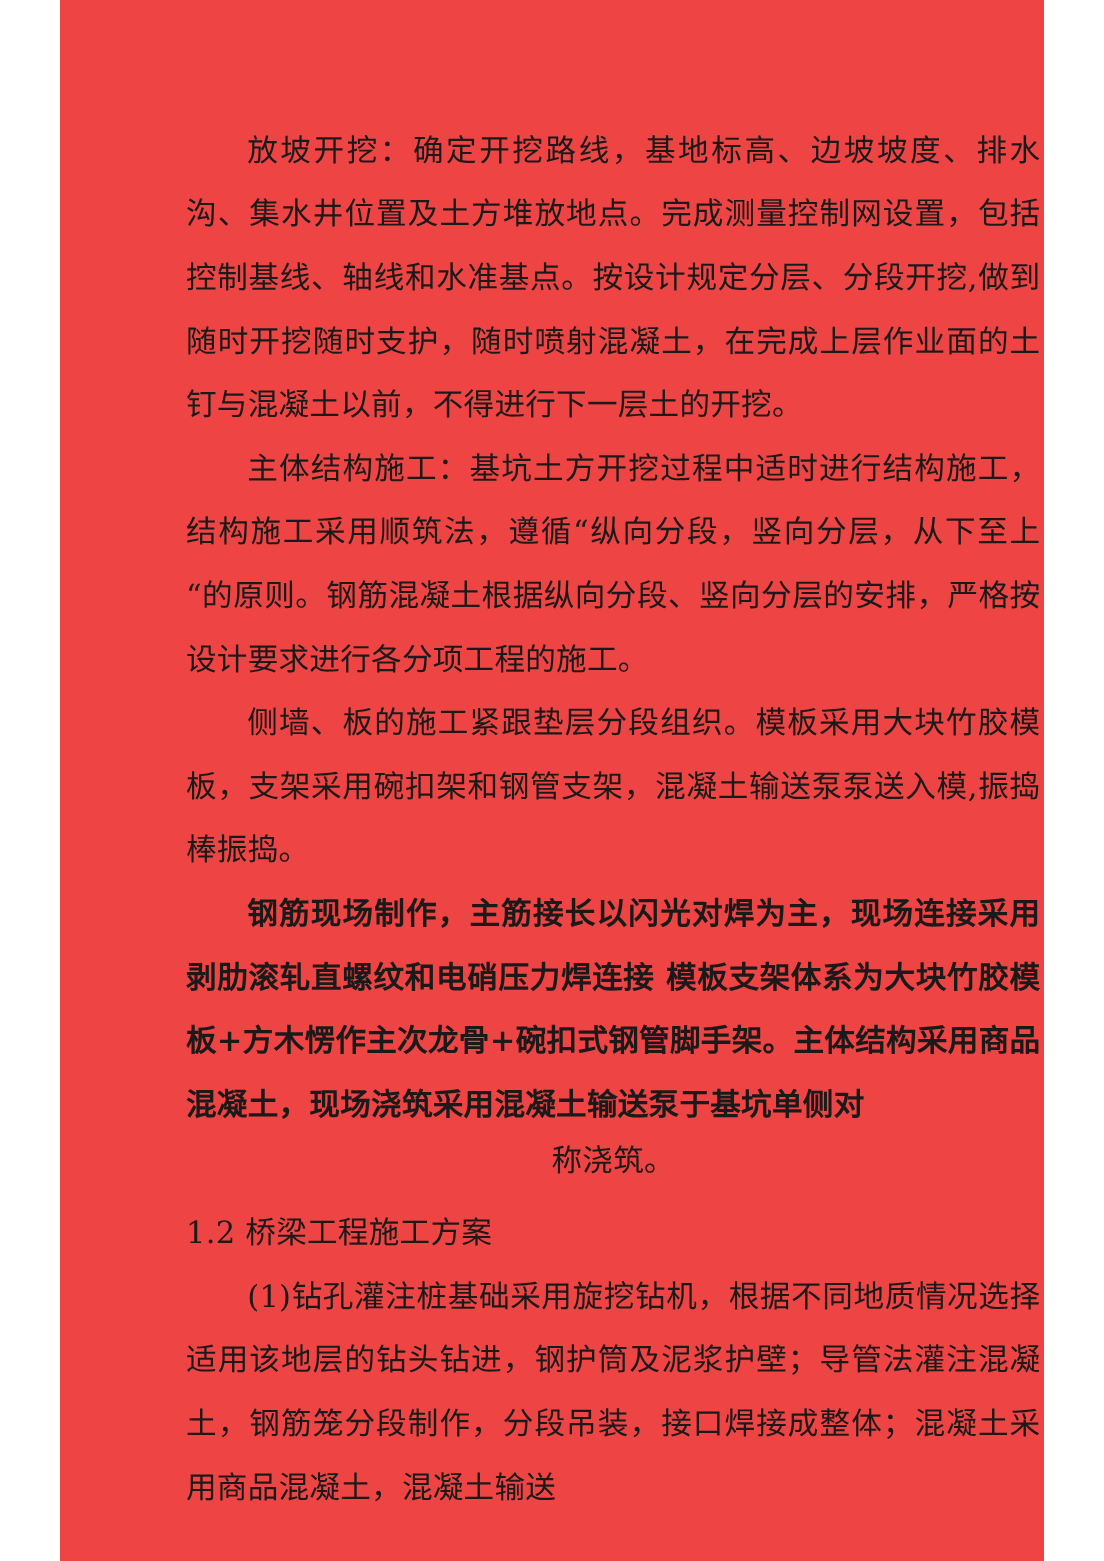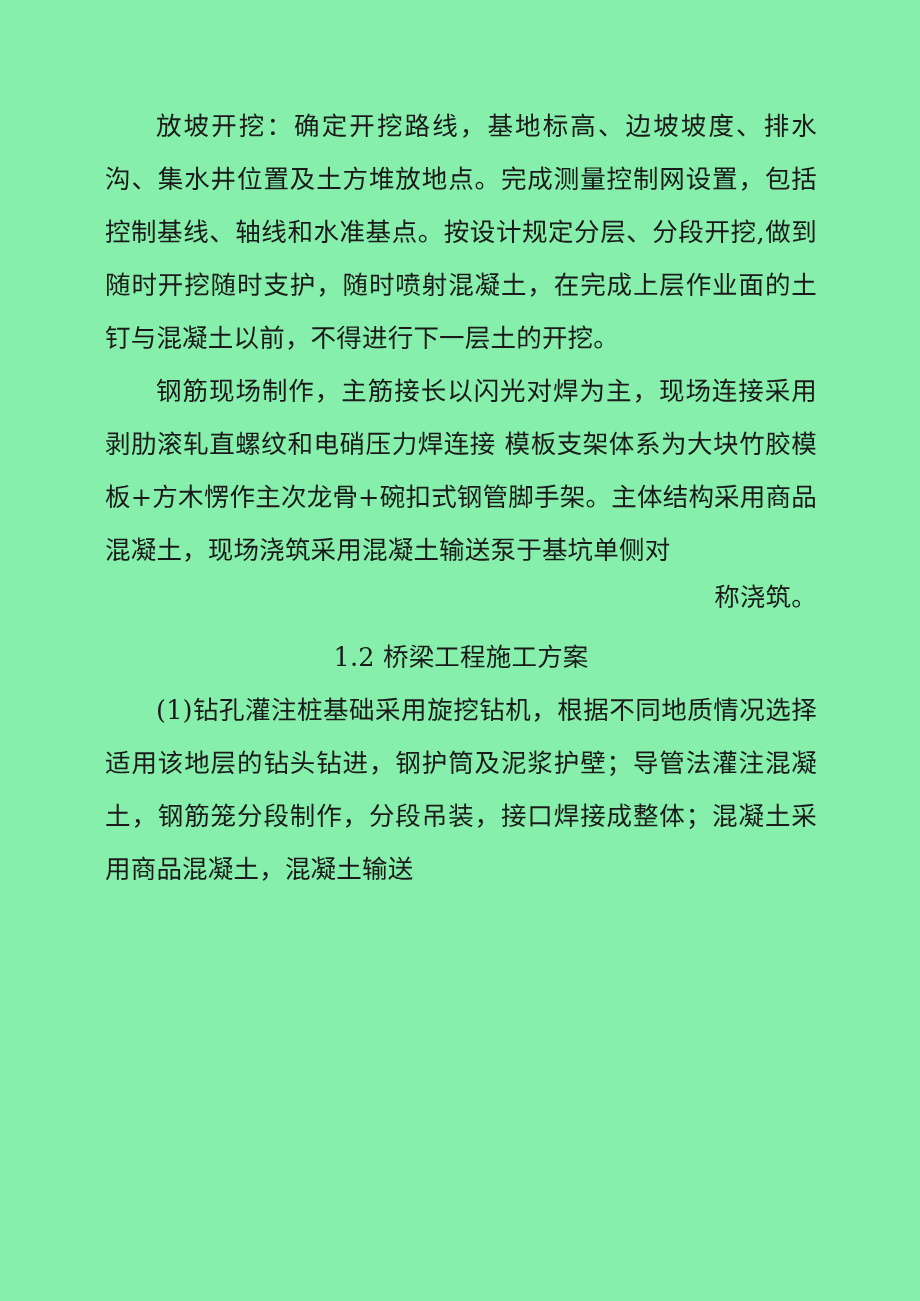--- a/index.html
+++ b/index.html
@@ -4,24 +4,24 @@
 <title>施工方案文档</title>
 <style>
   html, body {
     margin: 0;
     padding: 0;
     background: #ffffff;
   }
 
   .page {
     position: relative;
-    width: 920px;
+    width: 820px;
     height: 1301px;
     margin: 0 auto;
-    background: #86efac;
+    background: #ef4444;
     overflow: hidden;
     font-family: "DejaVu Serif", "Liberation Serif", serif;
     color: #1a1a1a;
     -webkit-font-smoothing: antialiased;
   }
 
   .text-column {
     position: absolute;
     left: 105px;
     top: 100px;
@@ -36,54 +36,57 @@
     text-justify: inter-ideograph;
     text-indent: 2em;
     margin: 0;
     letter-spacing: 0.2px;
     word-break: break-all;
   }
 
   
   .para.tight-after {
     margin-bottom: 0;
+    font-weight: bold;
   }
 
   
   .orphan-line {
     font-size: 25.5px;
     line-height: 40px;
-    text-align: right;
+    text-align: center;
     text-indent: 0;
     margin: 0;
     letter-spacing: 0.2px;
   }
 
   .heading {
     font-size: 25.5px;
     line-height: 53px;
-    text-align: center;
+    text-align: left;
     text-indent: 0;
     margin: 0;
     letter-spacing: 0.2px;
     font-weight: normal;
   }
 
   .spacer-sm { height: 14px; }
 </style>
 </head>
 <body>
 
 <div class="page">
   <div class="text-column">
 
     <p class="para">放坡开挖：确定开挖路线，基地标高、边坡坡度、排水沟、集水井位置及土方堆放地点。完成测量控制网设置，包括控制基线、轴线和水准基点。按设计规定分层、分段开挖,做到随时开挖随时支护，随时喷射混凝土，在完成上层作业面的土钉与混凝土以前，不得进行下一层土的开挖。</p>
 
+    <p class="para">主体结构施工：基坑土方开挖过程中适时进行结构施工，结构施工采用顺筑法，遵循“纵向分段，竖向分层，从下至上“的原则。钢筋混凝土根据纵向分段、竖向分层的安排，严格按设计要求进行各分项工程的施工。</p>
 
 
+    <p class="para">侧墙、板的施工紧跟垫层分段组织。模板采用大块竹胶模板，支架采用碗扣架和钢管支架，混凝土输送泵泵送入模,振捣棒振捣。</p>
 
 
     <p class="para tight-after">钢筋现场制作，主筋接长以闪光对焊为主，现场连接采用剥肋滚轧直螺纹和电硝压力焊连接 模板支架体系为大块竹胶模板+方木愣作主次龙骨+碗扣式钢管脚手架。主体结构采用商品混凝土，现场浇筑采用混凝土输送泵于基坑单侧对</p>
 
     <p class="orphan-line">称浇筑。</p>
 
     <div class="spacer-sm"></div>
 
     <h2 class="heading">1.2 桥梁工程施工方案</h2>
 

